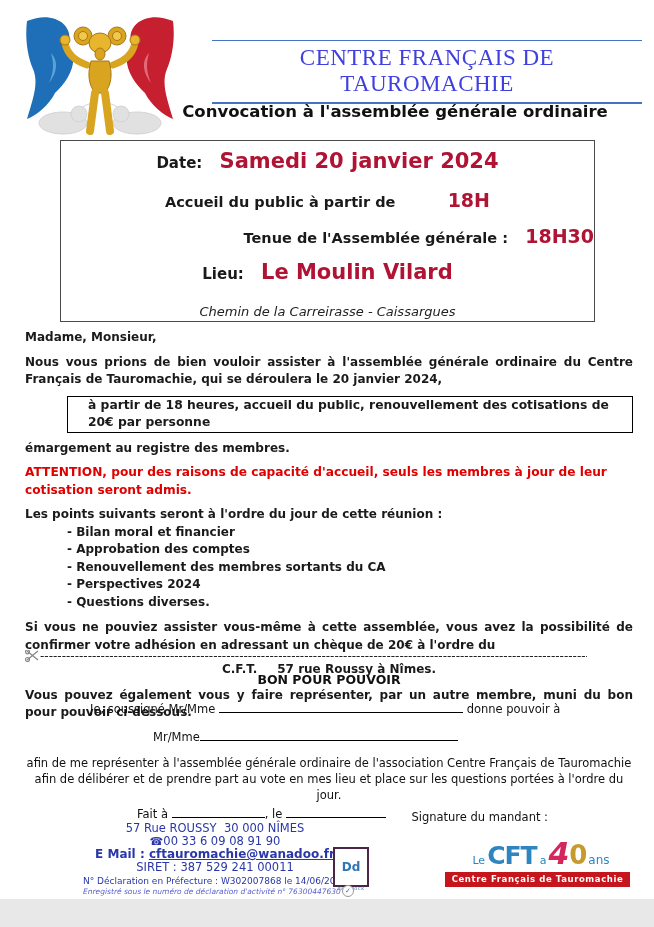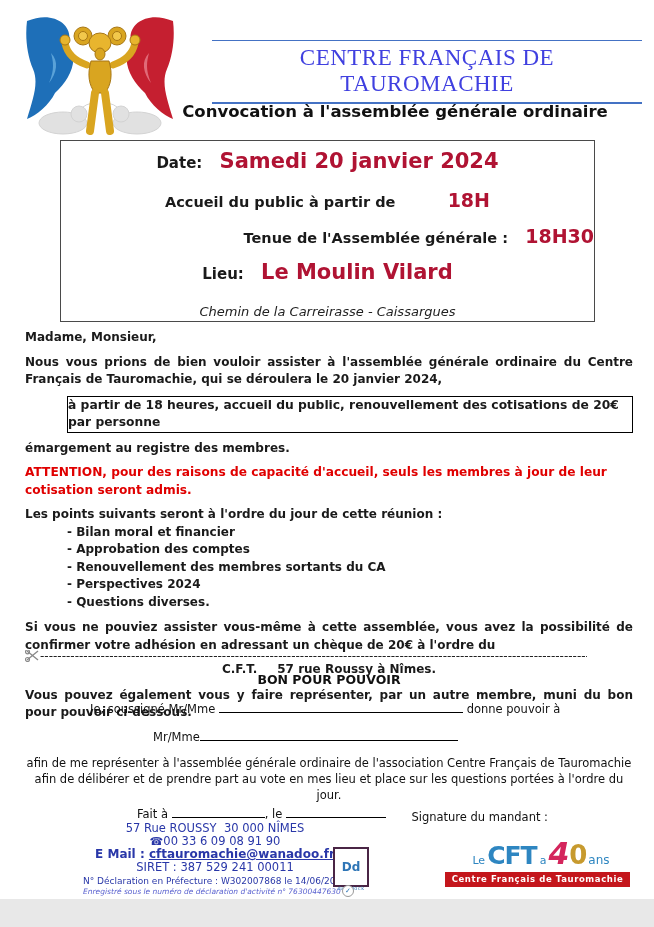--- a/index.html
+++ b/index.html
@@ -32,21 +32,21 @@
   .v-md { font-size:19px; }
   .ib-r1 { top:8px; }  .ib-r2 { top:48px; } .ib-r3 { top:84px;text-align:right; } .ib-r4 { top:119px; } .ib-r5 { top:160px; }
   .gap-wide { display:inline-block; width:42px; }
   .gap-sm   { display:inline-block; width:7px; }
   .ib-addr { font-style:italic; font-size:13px; color:#222; font-weight:normal; }
 
   
   .content { position:absolute; left:25px; top:329px; width:608px; font-size:12px; font-weight:bold; line-height:17.5px; }
   .p { margin:0 0 7px; }
   .just { text-align:justify; }
-  .boxed-line { display:inline-block; border:1px solid #000; padding:0 0; margin-left:42px; font-size:12.3px; }
+  .boxed-line { display:inline-block; border:1px solid #000; padding:0 20px; margin-left:42px; font-size:12.3px; }
   .attention { color:#e00000; font-size:12.2px; }
   .agenda-item { margin-left:42px; }
   .cft-line { text-align:center; margin:6px 0 8px; }
   .cft-gap { display:inline-block; width:20px; }
 
   
   .cutline { position:absolute; left:25px; top:649px; width:562px; height:18px; white-space:nowrap; overflow:hidden; font-size:12px; color:#222; }
   .scissors { display:inline-block; vertical-align:-2px; margin-right:1px; }
 
   

